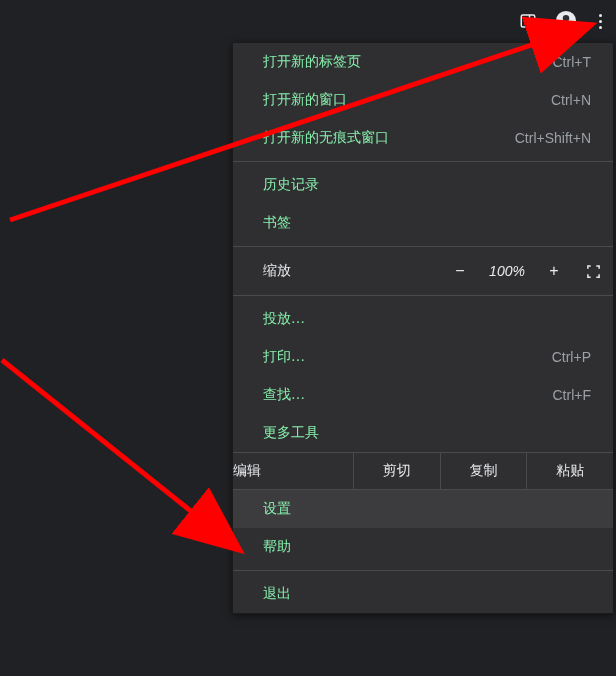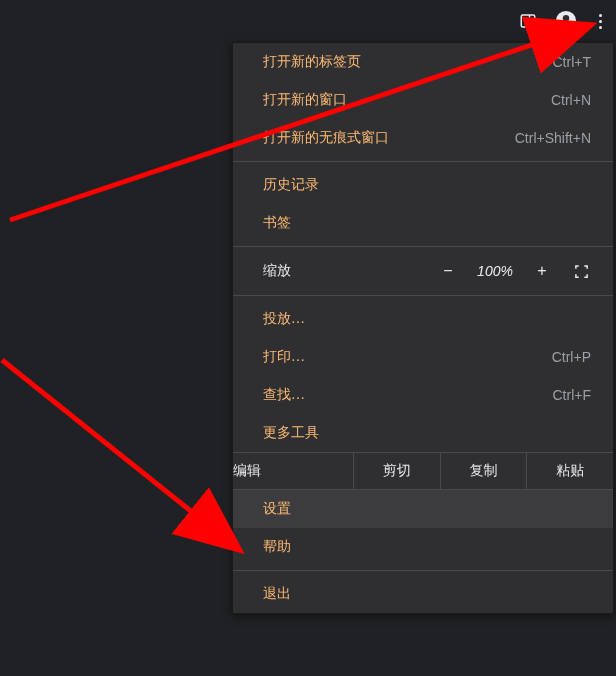--- a/index.html
+++ b/index.html
@@ -38,29 +38,28 @@
     }
     .menu .item {
       height: 38px;
       display: flex;
       align-items: center;
       justify-content: space-between;
       padding: 0 22px 0 30px;
       cursor: default;
     }
     .menu .item.hover { background: #3c3c3e; }
-    .menu .label { color: #fdba74; font-family: Liberation Serif, serif; }
+    .menu .label { color: #86efac; font-family: Liberation Serif, serif; }
     .menu .shortcut { color: #9aa0a6; font-size: 14px; }
     .menu .sep { height: 1px; background: #4a4a4c; margin: 4px 0; }
     .zoom-row {
       height: 40px;
       display: flex;
       align-items: center;
       padding-left: 30px;
-      padding-right: 12px;
     }
     .zoom-label { flex: 0 0 80px; }
     .zoom-controls { flex: 1; display: flex; align-items: center; justify-content: flex-end; gap: 0; }
     .zoom-btn { width: 38px; text-align: center; color: #e8eaed; font-size: 16px; }
     .zoom-pct { width: 56px; text-align: center; font-style: italic; }
     .fullscreen-btn { width: 40px; display: flex; justify-content: center; }
     .fullscreen-btn svg { width: 15px; height: 15px; }
     .edit-row {
       height: 38px;
       display: flex;

